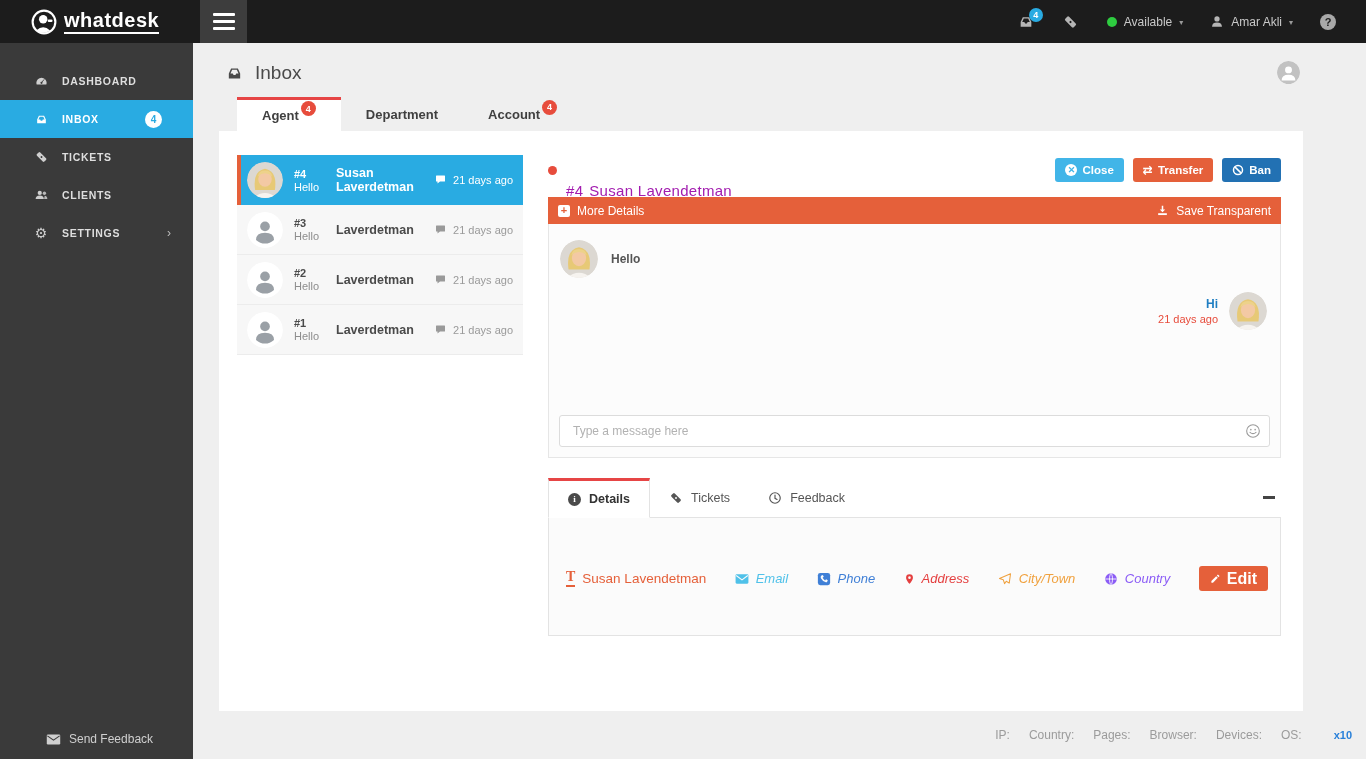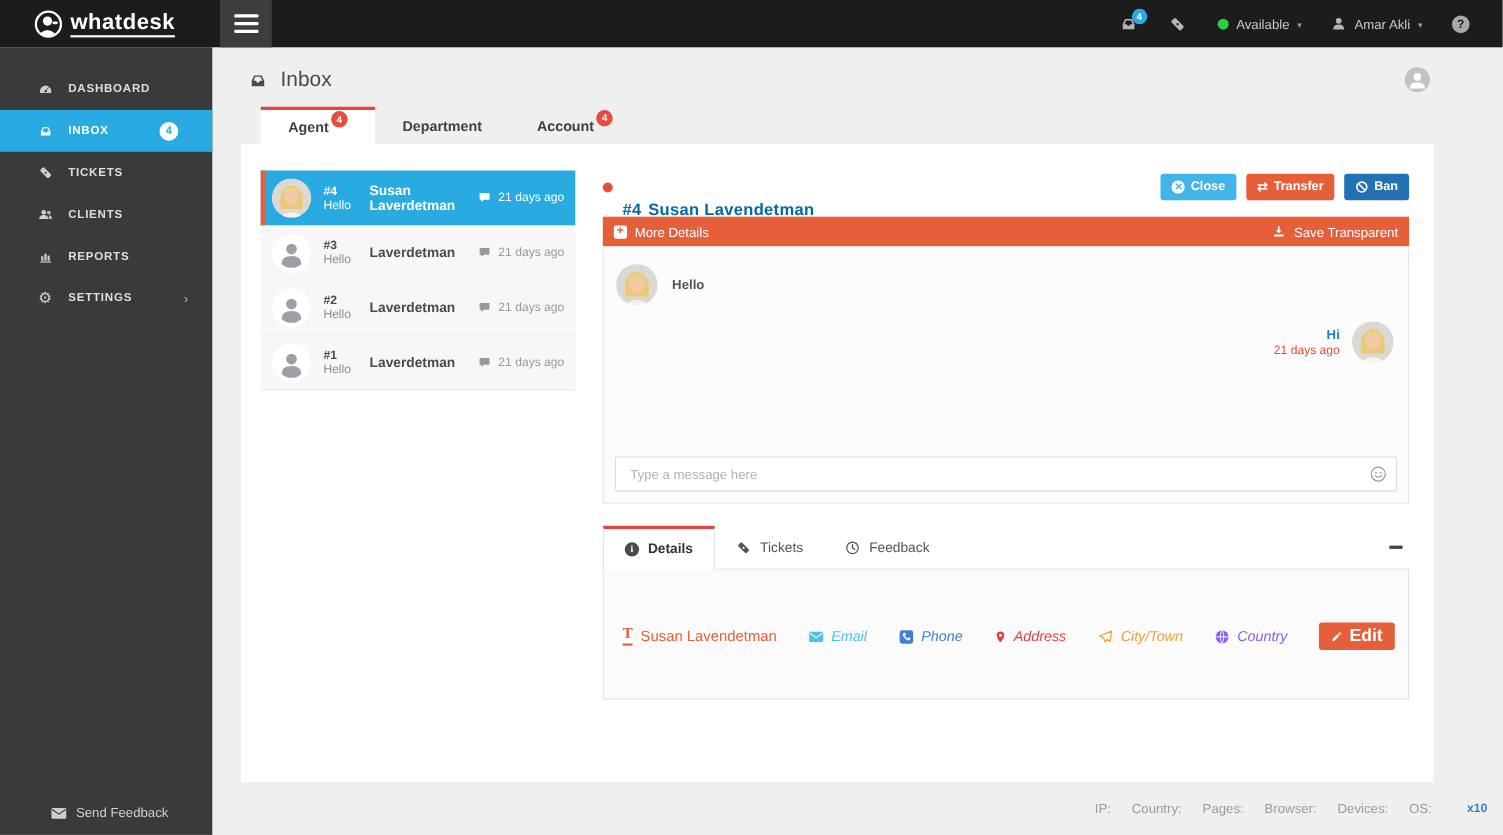--- a/index.html
+++ b/index.html
@@ -80,21 +80,21 @@
   .chat-item.selected .c-time { color:#fff; }
   .chat-item.selected .c-time .bubble { color:#fff; }
   .done-block { position:absolute; top:252px; left:18px; width:286px; text-align:center; }
   .done-title { font-size:11px; font-weight:bold; color:#e74c3c; letter-spacing:.4px; }
   .done-sub { font-size:11px; color:#a8a8a8; margin-top:3px; }
 
   
   .chat-area { position:absolute; top:26px; left:329px; width:733px; }
   .chat-header { display:flex; align-items:center; height:26px; margin-bottom:14px; }
   .red-dot { width:9px; height:9px; border-radius:50%; background:#e74c3c; margin-right:9px; flex:none; }
-  .chat-title { font-size:15px; font-weight:bold; color:#0369a1; letter-spacing:.3px;margin-top:41px; }
+  .chat-title { font-size:15px; font-weight:normal; color:#a21caf; letter-spacing:.3px;margin-top:41px; }
   .chat-title .tnum { margin-right:6px; }
   .chat-btns { margin-left:auto; display:flex; gap:9px; }
   .cbtn { height:24px; padding:0 10px; border:none; border-radius:3px; color:#fff; font-size:11.5px;
           font-weight:bold; display:flex; align-items:center; gap:5px; cursor:pointer;
           font-family:"Liberation Sans", sans-serif; }
   .cbtn.close { background:#41b5e8; }
   .cbtn.transfer { background:#e5603a; }
   .cbtn.ban { background:#2271b3; }
   .x-circle { width:12px; height:12px; border-radius:50%; background:#fff; color:#41b5e8; font-size:9px;
               font-weight:bold; display:flex; align-items:center; justify-content:center; line-height:1; }
@@ -254,31 +254,20 @@
     <div class="side-item">
       <span class="s-icon">
         <svg viewBox="0 0 24 24" width="15" height="14" fill="currentColor">
           <circle cx="9" cy="8.5" r="3.6"></circle>
             <path d="M2 19q0-6.2 7-6.2T16 19z"></path>
           <circle cx="17" cy="9" r="2.9" opacity=".85"></circle>
             <path d="M16.5 19H22q0-5.6-4.6-5.9" opacity=".85"></path>
         </svg>
       </span>
       <span class="s-label">CLIENTS</span>
-    </div>
-    <div class="side-item">
-      <span class="s-icon">
-        <svg viewBox="0 0 24 24" width="15" height="14" fill="currentColor">
-          <rect x="5" y="12" width="3.4" height="7"></rect>
-            <rect x="10" y="8" width="3.4" height="11"></rect>
-          <rect x="15" y="11" width="3.4" height="8"></rect>
-            <rect x="3.5" y="20" width="17" height="1.8"></rect>
-        </svg>
-      </span>
-      <span class="s-label">REPORTS</span>
     </div>
     <div class="side-item">
       <span class="s-icon" style="font-family:'DejaVu Sans',sans-serif;">⚙</span>
       <span class="s-label">SETTINGS</span>
       <span class="side-chevron">›</span>
     </div>
   </div>
   <div class="send-feedback">
     <svg width="15" height="11" viewBox="0 0 24 18">
       <rect x="1" y="1" width="22" height="16" rx="2" fill="#cfcfcf"></rect>

